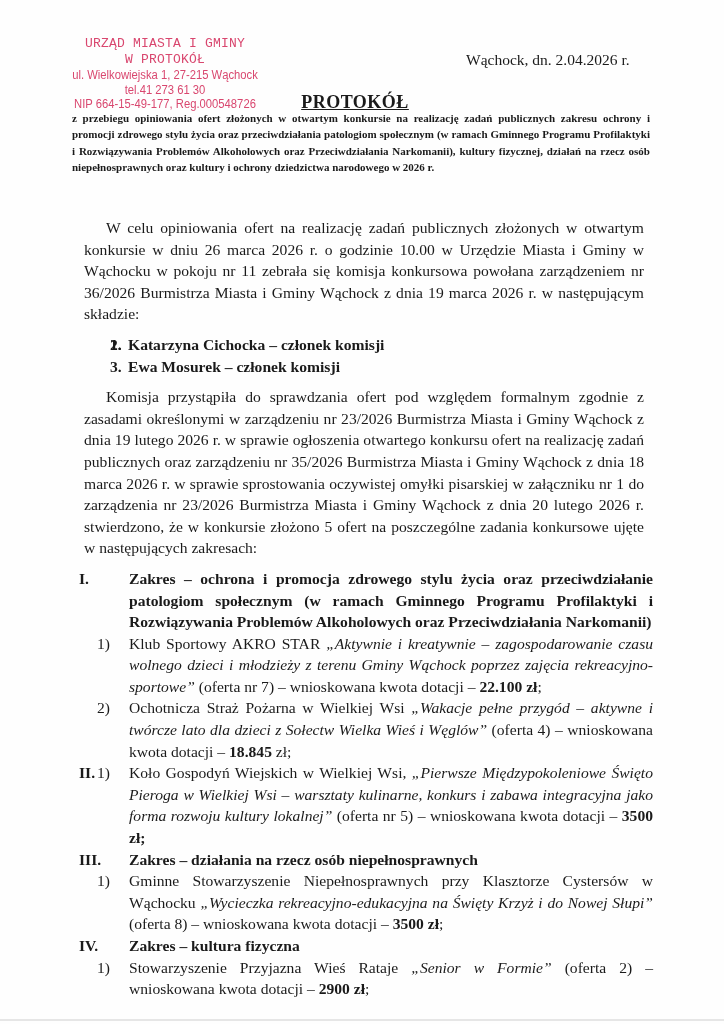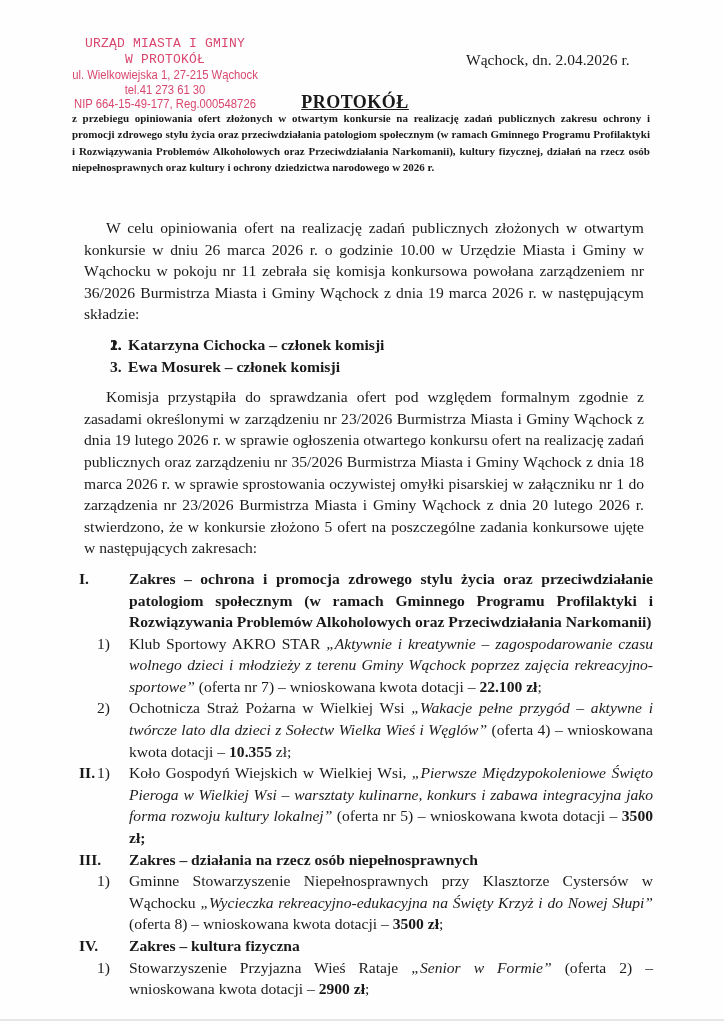--- a/index.html
+++ b/index.html
@@ -50,21 +50,21 @@
     <ol class="num-list">
       <li><span class="n">1.</span></li>
       <li><span class="n">2.</span><span>Katarzyna Cichocka – członek komisji</span></li>
       <li><span class="n">3.</span><span>Ewa Mosurek – członek komisji</span></li>
     </ol>
 
     <p class="p indent">Komisja przystąpiła do sprawdzania ofert pod względem formalnym zgodnie z zasadami określonymi w zarządzeniu nr 23/2026 Burmistrza Miasta i Gminy Wąchock z dnia 19 lutego 2026 r. w sprawie ogłoszenia otwartego konkursu ofert na realizację zadań publicznych oraz zarządzeniu nr 35/2026 Burmistrza Miasta i Gminy Wąchock z dnia 18 marca 2026 r. w sprawie sprostowania oczywistej omyłki pisarskiej w załączniku nr 1 do zarządzenia nr 23/2026 Burmistrza Miasta i Gminy Wąchock z dnia 20 lutego 2026 r. stwierdzono, że w konkursie złożono 5 ofert na poszczególne zadania konkursowe ujęte w następujących zakresach:</p>
 
     <div class="sec"><span class="rn">I.</span><span>Zakres – ochrona i promocja zdrowego stylu życia oraz przeciwdziałanie patologiom społecznym (w ramach Gminnego Programu Profilaktyki i Rozwiązywania Problemów Alkoholowych oraz Przeciwdziałania Narkomanii)</span></div>
     <div class="item"><span class="in">1)</span><span>Klub Sportowy AKRO STAR </span><i>„Aktywnie i kreatywnie – zagospodarowanie czasu wolnego dzieci i młodzieży z terenu Gminy Wąchock poprzez zajęcia rekreacyjno-sportowe”</i><span> (oferta nr 7) – wnioskowana kwota dotacji – </span><b>22.100 zł</b><span>;</span></div>
-    <div class="item"><span class="in">2)</span><span>Ochotnicza Straż Pożarna w Wielkiej Wsi </span><i>„Wakacje pełne przygód – aktywne i twórcze lato dla dzieci z Sołectw Wielka Wieś i Węglów”</i><span> (oferta 4) – wnioskowana kwota dotacji – </span><b>10.355</b><span> zł;</span></div>
+    <div class="item"><span class="in">2)</span><span>Ochotnicza Straż Pożarna w Wielkiej Wsi </span><i>„Wakacje pełne przygód – aktywne i twórcze lato dla dzieci z Sołectw Wielka Wieś i Węglów”</i><span> (oferta 4) – wnioskowana kwota dotacji – </span><b>18.845</b><span> zł;</span></div>
 
     <div class="sec"><span class="rn">II.</span></div>
     <div class="item"><span class="in">1)</span><span>Koło Gospodyń Wiejskich w Wielkiej Wsi, </span><i>„Pierwsze Międzypokoleniowe Święto Pieroga w Wielkiej Wsi – warsztaty kulinarne, konkurs i zabawa integracyjna jako forma rozwoju kultury lokalnej”</i><span> (oferta nr 5) – wnioskowana kwota dotacji – </span><b>3500 zł;</b><span></span></div>
 
     <div class="sec"><span class="rn">III.</span><span>Zakres – działania na rzecz osób niepełnosprawnych</span></div>
     <div class="item"><span class="in">1)</span><span>Gminne Stowarzyszenie Niepełnosprawnych przy Klasztorze Cystersów w Wąchocku </span><i>„Wycieczka rekreacyjno-edukacyjna na Święty Krzyż i do Nowej Słupi”</i><span> (oferta 8) – wnioskowana kwota dotacji – </span><b>3500 zł</b><span>;</span></div>
 
     <div class="sec"><span class="rn">IV.</span><span>Zakres – kultura fizyczna</span></div>
     <div class="item"><span class="in">1)</span><span>Stowarzyszenie Przyjazna Wieś Rataje </span><i>„Senior w Formie”</i><span> (oferta 2) – wnioskowana kwota dotacji – </span><b>2900 zł</b><span>;</span></div>
 

